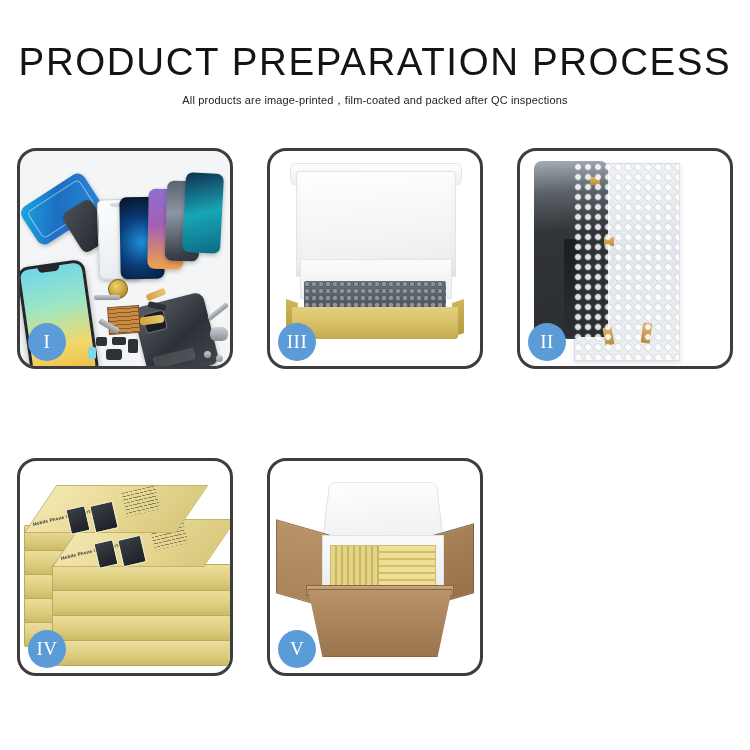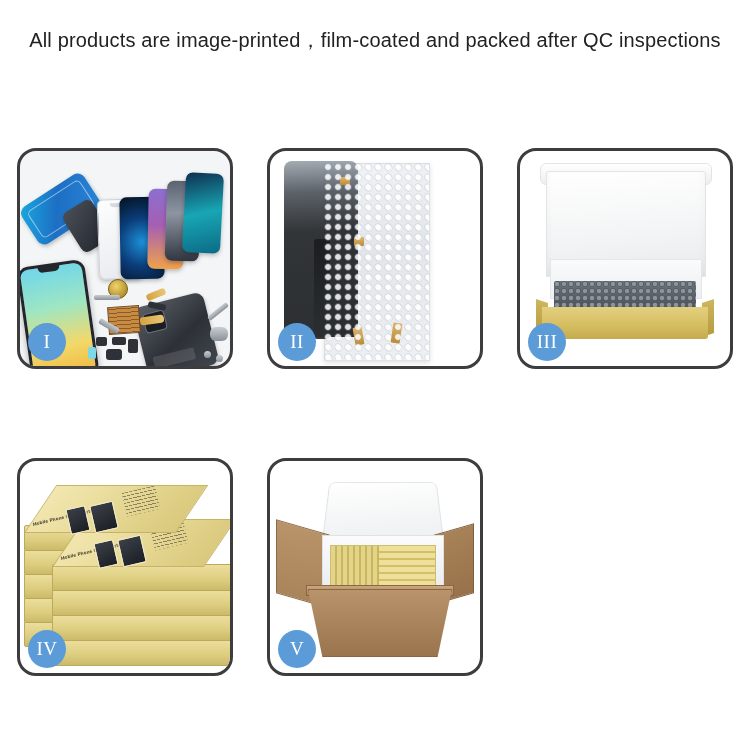--- a/index.html
+++ b/index.html
@@ -27,23 +27,23 @@
     padding-top: 42px;
     font-size: 38.5px;
     letter-spacing: 1.6px;
     font-weight: 500;
     color: #141414;
     font-family: "Liberation Sans", sans-serif;
     line-height: 1.05;
     white-space: nowrap;
   }
   .page-subtitle {
-    margin: 16px;
+    margin: 0;
     padding-top: 11px;
-    font-size: 20px;
+    font-size: 11px;
     color: #222222;
     letter-spacing: 0.15px;
     font-family: "Liberation Sans", sans-serif;
     white-space: nowrap;
   }
 
   
   .grid {
     position: absolute;
     left: 17px;
@@ -452,20 +452,21 @@
   .c-tape {
     position:absolute;
     background: #a3866a;
     opacity: 0.85;
   }
 </style>
 </head>
 <body>
 
 <div class="header">
+  <h1 class="page-title">PRODUCT PREPARATION PROCESS</h1>
   <p class="page-subtitle">All products are image-printed，film-coated and packed after QC inspections</p>
 </div>
 
 <div class="grid">
 
   <div class="panel tinted">
     <div class="panel-stage">
       <div class="ph ph-blue-film"></div>
       <div class="ph ph-small-dark"></div>
       <div class="ph ph-glass"></div>
@@ -490,42 +491,42 @@
       <div class="prt silver" style="left:186px; top:158px; width:24px; height:5px; transform:rotate(-38deg);"></div>
       <div class="prt silver" style="left:190px; top:176px; width:18px; height:14px; border-radius:6px;"></div>
       <div class="prt silver" style="left:184px; top:200px; width:7px; height:7px; border-radius:50%;"></div>
       <div class="prt silver" style="left:196px; top:204px; width:7px; height:7px; border-radius:50%;"></div>
       <div class="badge">I</div>
     </div>
   </div>
 
   <div class="panel">
     <div class="panel-stage">
+      <div class="p3-lid-lip"></div>
+      <div class="p3-lid"></div>
+      <div class="p3-foam"></div>
+      <div class="p3-contents"></div>
+      <div class="p3-box-side-l"></div>
+      <div class="p3-box-side-r"></div>
+      <div class="p3-box-front"></div>
+      <div class="badge">III</div>
+    </div>
+  </div>
+
+  <div class="panel">
+    <div class="panel-stage">
       <div class="bubble-bag"></div>
       <div class="bag-screen"></div>
       <div class="bag-flex"></div>
       <div class="bag-tape" style="left:70px; top:26px; width:10px; height:8px;"></div>
       <div class="bag-tape" style="left:84px; top:86px; width:10px; height:9px;"></div>
       <div class="bag-tape" style="left:84px; top:176px; width:9px; height:18px; transform:rotate(-10deg);"></div>
       <div class="bag-tape" style="left:122px; top:172px; width:9px; height:20px; transform:rotate(8deg);"></div>
       <div class="bubble-overlay"></div>
       <div class="badge">II</div>
-    </div>
-  </div>
-
-  <div class="panel">
-    <div class="panel-stage">
-      <div class="p3-lid-lip"></div>
-      <div class="p3-lid"></div>
-      <div class="p3-foam"></div>
-      <div class="p3-contents"></div>
-      <div class="p3-box-side-l"></div>
-      <div class="p3-box-side-r"></div>
-      <div class="p3-box-front"></div>
-      <div class="badge">III</div>
     </div>
   </div>
 
   <div class="panel">
     <div class="panel-stage stack">
 
       <div class="sbox" style="left:4px; top:160px; width:92px; height:24px;"></div>
       <div class="sbox" style="left:4px; top:136px; width:92px; height:24px;"></div>
       <div class="sbox" style="left:4px; top:112px; width:92px; height:24px;"></div>
       <div class="sbox" style="left:4px; top:88px;  width:92px; height:24px;"></div>

